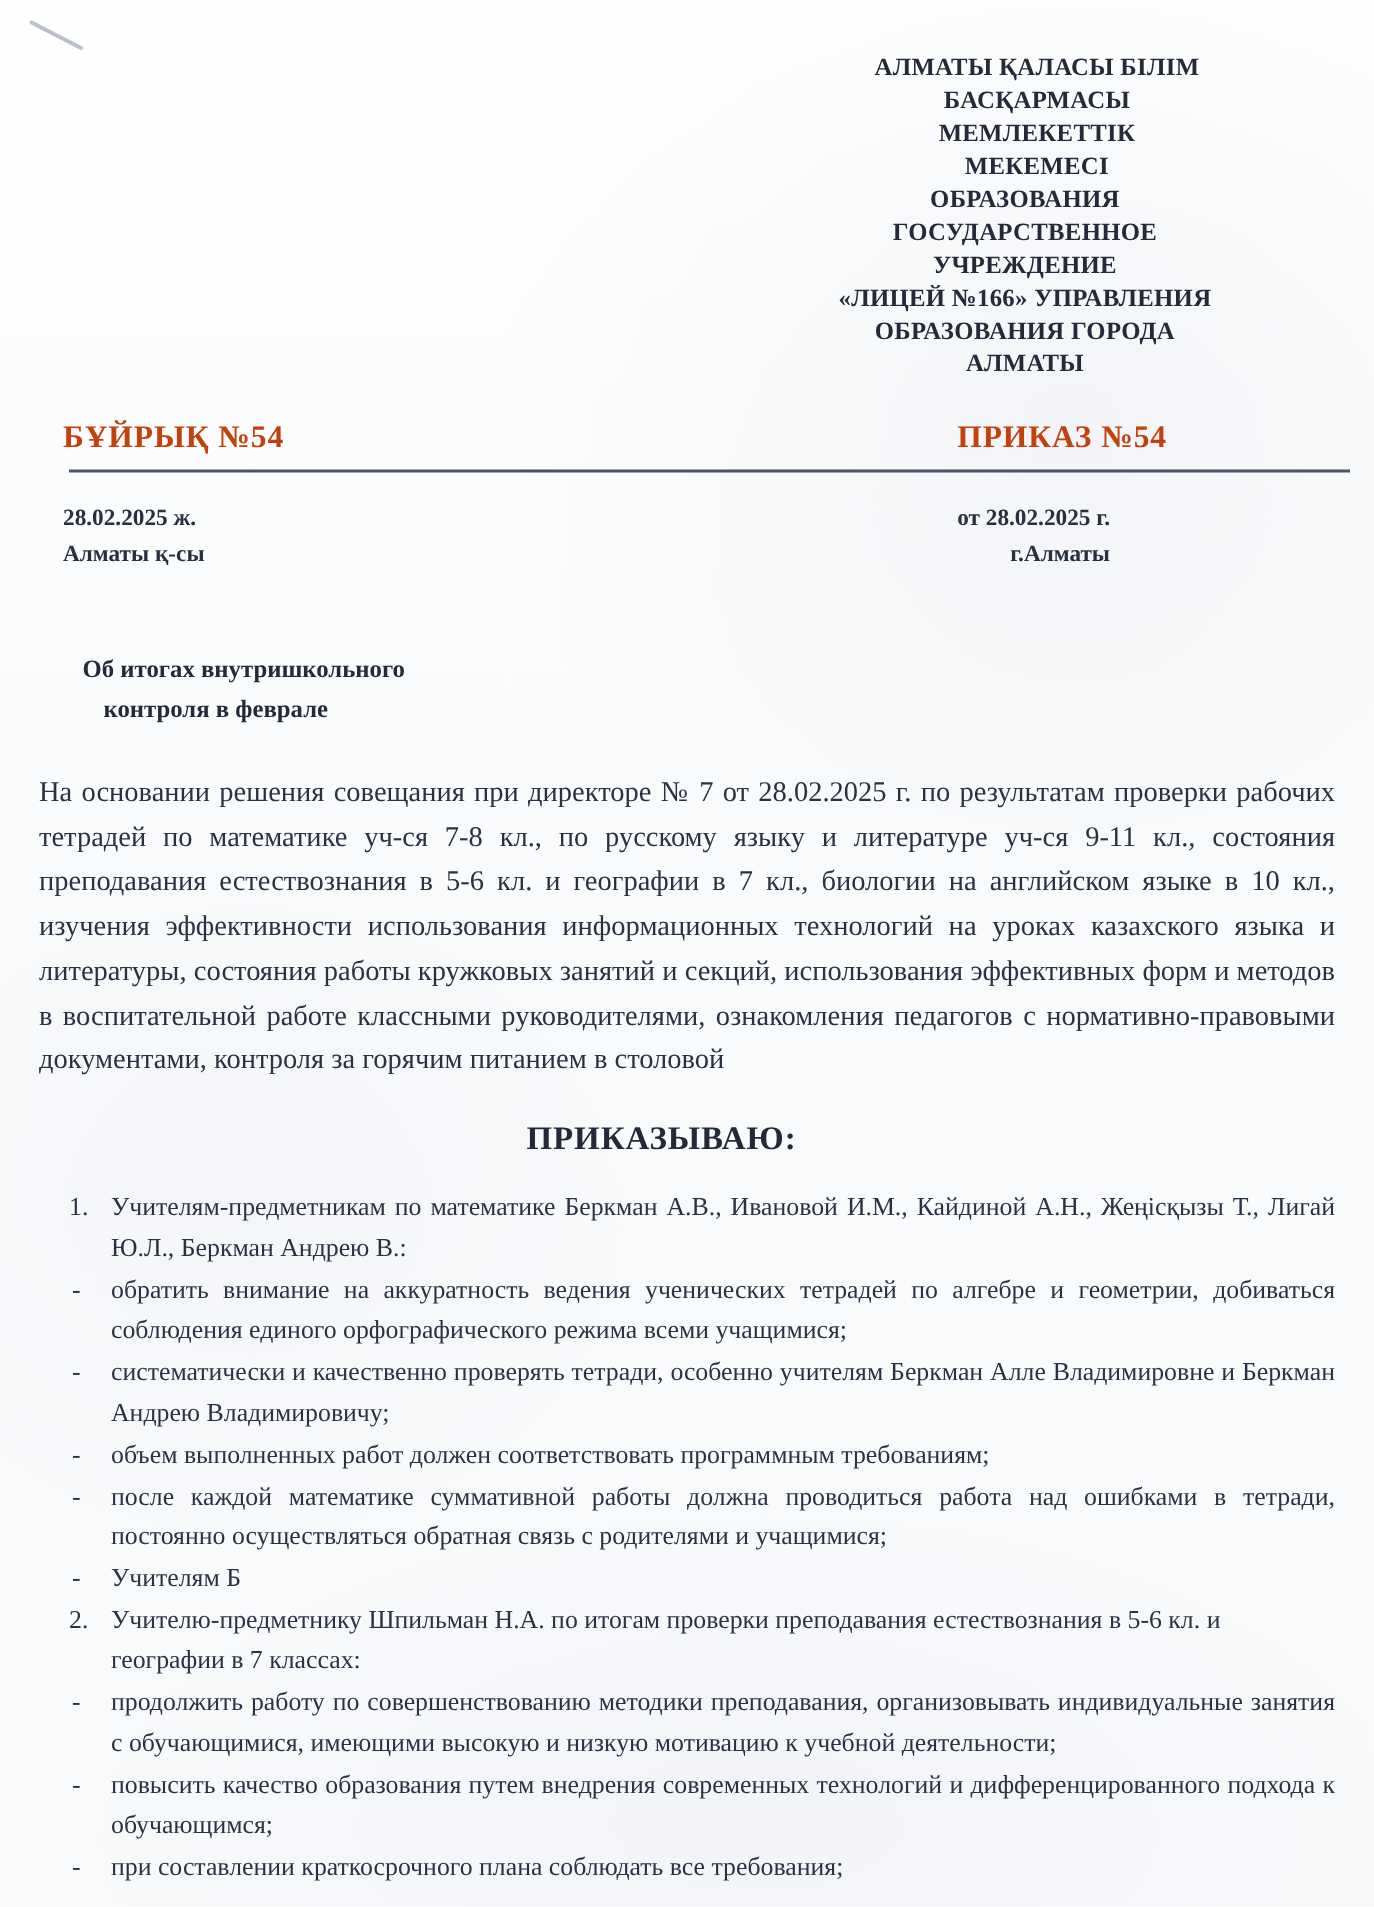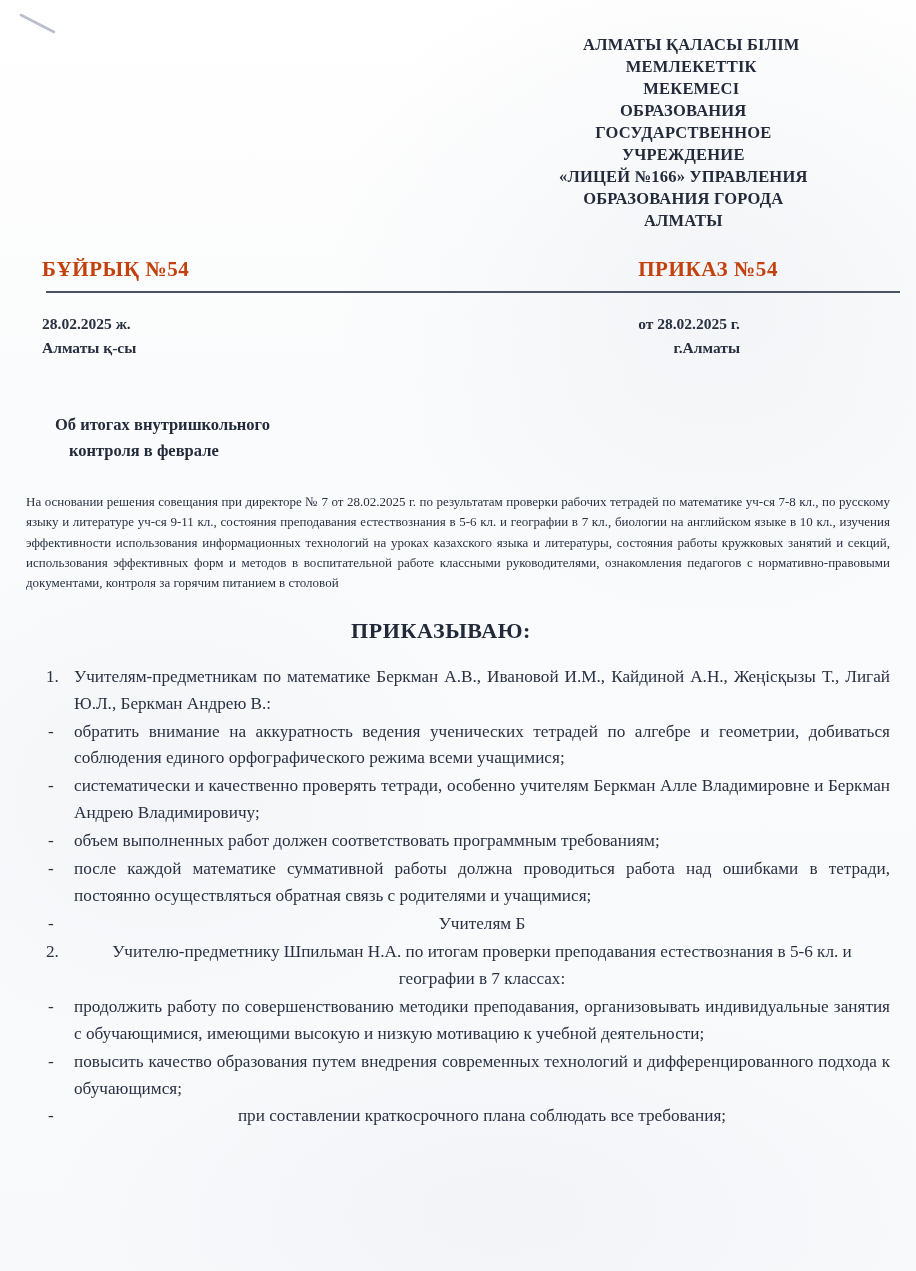--- a/index.html
+++ b/index.html
@@ -111,21 +111,21 @@
     font-size: 16.5px;
     line-height: 1.62;
     color: #232b3a;
   }
   .subject .l2 { padding-left: 14px; }
 
   
   .body-text {
     margin: 27px 26px 0 26px;
     padding: 0 0 0 0;
-    font-size: 13px;
+    font-size: 19px;
     line-height: 1.565;
     text-align: justify;
     text-justify: inter-word;
     color: #293142;
     hyphens: none;
   }
 
   .order-word {
     text-align: center;
     font-weight: bold;
@@ -156,35 +156,36 @@
     box-sizing: border-box;
     line-height: 1.565;
   }
   .marker.dash { padding-left: 22px; }
   .clause-text {
     flex: 1 1 auto;
     text-align: justify;
     text-justify: inter-word;
     hyphens: none;
   }
-  .clause-text.nojust { text-align: center; }
+  .clause-text.nojust { text-align: left; }
 </style>
 </head>
 <body>
 
 <div class="page">
 
   <svg class="scan-mark" viewBox="0 0 42 24" aria-hidden="true">
     <line x1="3" y1="3" x2="36" y2="20" stroke="#b9bfcb" stroke-width="2.6" stroke-linecap="round"></line>
   </svg>
 
   <div class="header">
 
     <div class="hdr-col left">
       <div class="org-line">АЛМАТЫ ҚАЛАСЫ БІЛІМ</div>
+      <div class="org-line">БАСҚАРМАСЫ</div>
       <div class="org-line">МЕМЛЕКЕТТІК</div>
       <div class="org-line">МЕКЕМЕСІ</div>
     </div>
 
     <div class="hdr-col right">
       <div class="org-line">ОБРАЗОВАНИЯ</div>
       <div class="org-line">ГОСУДАРСТВЕННОЕ</div>
       <div class="org-line">УЧРЕЖДЕНИЕ</div>
       <div class="org-line">«ЛИЦЕЙ №166» УПРАВЛЕНИЯ</div>
       <div class="org-line">ОБРАЗОВАНИЯ ГОРОДА</div>

